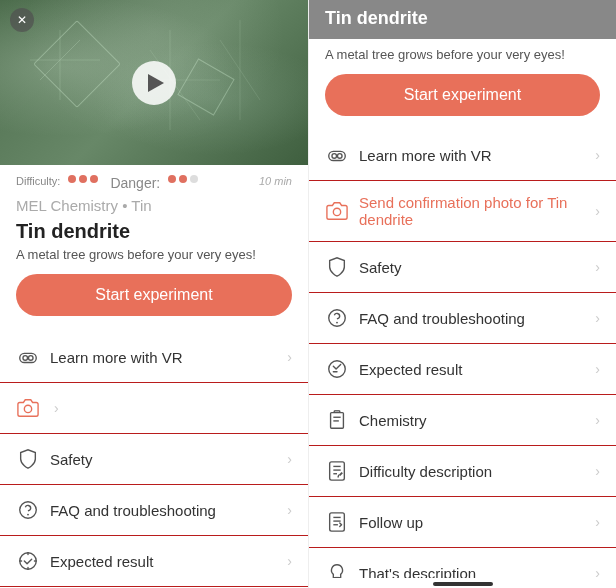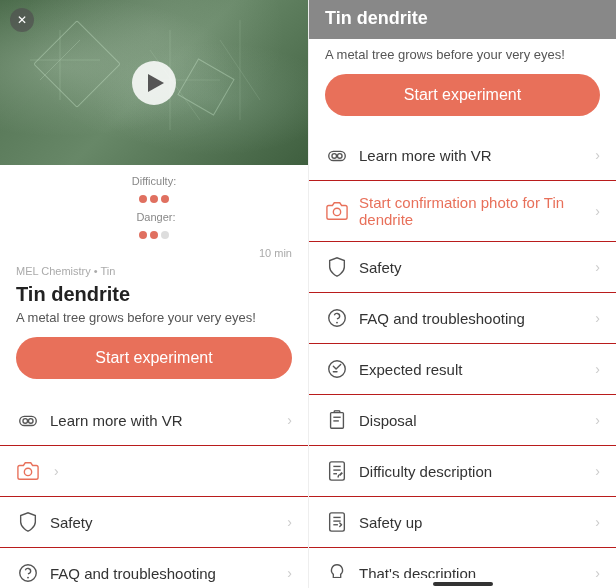--- a/index.html
+++ b/index.html
@@ -110,23 +110,22 @@
       height: 0;
       border-top: 9px solid transparent;
       border-bottom: 9px solid transparent;
       border-left: 16px solid #555;
       margin-left: 3px;
     }
 
     .meta-row {
       padding: 10px 16px 4px;
       display: flex;
-      align-items: center;
+      align-items: flex-start;
       gap: 8px;
-      flex-direction: column;
     }
 
     .difficulty-label {
       font-size: 11px;
       color: #888;
     }
 
     .dots {
       display: flex;
       gap: 3px;
@@ -135,34 +134,35 @@
     .dot {
       width: 8px;
       height: 8px;
       border-radius: 50%;
     }
 
     .dot-filled { background: #e07060; }
     .dot-empty { background: #ddd; }
 
     .danger-label {
-      font-size: 11px;
+      font-size: 14px;
       color: #888;
       margin-left: 4px;
     }
 
     .time-label {
       font-size: 11px;
       color: #aaa;
       margin-left: auto;
+      font-style: italic;
     }
 
     .breadcrumb {
       padding: 2px 16px 4px;
-      font-size: 11px;
+      font-size: 15px;
       color: #aaa;
     }
 
     .experiment-title {
       padding: 2px 16px 4px;
       font-size: 20px;
       font-weight: 700;
       color: #222;
     }
 
@@ -422,21 +422,21 @@
       <span class="menu-item-chevron">›</span>
     </div>
 
     <div class="menu-item">
       <div class="menu-item-icon">
         <svg class="icon-svg" viewBox="0 0 24 24" fill="none" stroke="#e8705a" stroke-width="1.5">
           <path d="M23 19a2 2 0 0 1-2 2H3a2 2 0 0 1-2-2V8a2 2 0 0 1 2-2h4l2-3h6l2 3h4a2 2 0 0 1 2 2z"></path>
           <circle cx="12" cy="13" r="4"></circle>
         </svg>
       </div>
-      <span class="menu-item-label accent">Start confirmation photo for Tin dendrite</span>
+      <span class="menu-item-label accent">Send confirmation photo for Tin dendrite</span>
       <span class="menu-item-chevron">›</span>
     </div>
 
     <div class="menu-item">
       <div class="menu-item-icon">
         <svg class="icon-svg" viewBox="0 0 24 24" fill="none" stroke="#555" stroke-width="1.5">
           <path d="M12 22s8-4 8-10V5l-8-3-8 3v7c0 6 8 10 8 10z"></path>
         </svg>
       </div>
       <span class="menu-item-label">Safety</span>
@@ -471,21 +471,21 @@
       <div class="menu-item-icon">
         <svg class="icon-svg" viewBox="0 0 24 24" fill="none" stroke="#555" stroke-width="1.5">
           <rect x="5" y="4" width="14" height="17" rx="1"></rect>
           <line x1="9" y1="4" x2="9" y2="2"></line>
           <line x1="15" y1="4" x2="15" y2="2"></line>
           <line x1="9" y1="2" x2="15" y2="2"></line>
           <line x1="8" y1="9" x2="16" y2="9"></line>
           <line x1="8" y1="13" x2="14" y2="13"></line>
         </svg>
       </div>
-      <span class="menu-item-label">Disposal</span>
+      <span class="menu-item-label">Chemistry</span>
       <span class="menu-item-chevron">›</span>
     </div>
 
     <div class="menu-item">
       <div class="menu-item-icon">
         <svg class="icon-svg" viewBox="0 0 24 24" fill="none" stroke="#555" stroke-width="1.5">
           <rect x="4" y="2" width="16" height="20" rx="2"></rect>
           <line x1="8" y1="7" x2="16" y2="7"></line>
           <line x1="8" y1="11" x2="16" y2="11"></line>
           <line x1="8" y1="15" x2="12" y2="15"></line>
@@ -501,21 +501,21 @@
     <div class="menu-item">
       <div class="menu-item-icon">
         <svg class="icon-svg" viewBox="0 0 24 24" fill="none" stroke="#555" stroke-width="1.5">
           <rect x="4" y="2" width="16" height="20" rx="2"></rect>
           <line x1="8" y1="7" x2="16" y2="7"></line>
           <line x1="8" y1="11" x2="16" y2="11"></line>
           <line x1="8" y1="15" x2="13" y2="15"></line>
           <path d="M15 17l2-2-2-2" stroke-linecap="round" stroke-linejoin="round"></path>
         </svg>
       </div>
-      <span class="menu-item-label">Safety up</span>
+      <span class="menu-item-label">Follow up</span>
       <span class="menu-item-chevron">›</span>
     </div>
 
     <div class="menu-item">
       <div class="menu-item-icon">
         <svg class="icon-svg" viewBox="0 0 24 24" fill="none" stroke="#555" stroke-width="1.5">
 
           <path d="M9 21h6M12 3a6 6 0 0 1 4 10.5V17H8v-3.5A6 6 0 0 1 12 3z"></path>
           <line x1="10" y1="17" x2="14" y2="17"></line>
         </svg>

